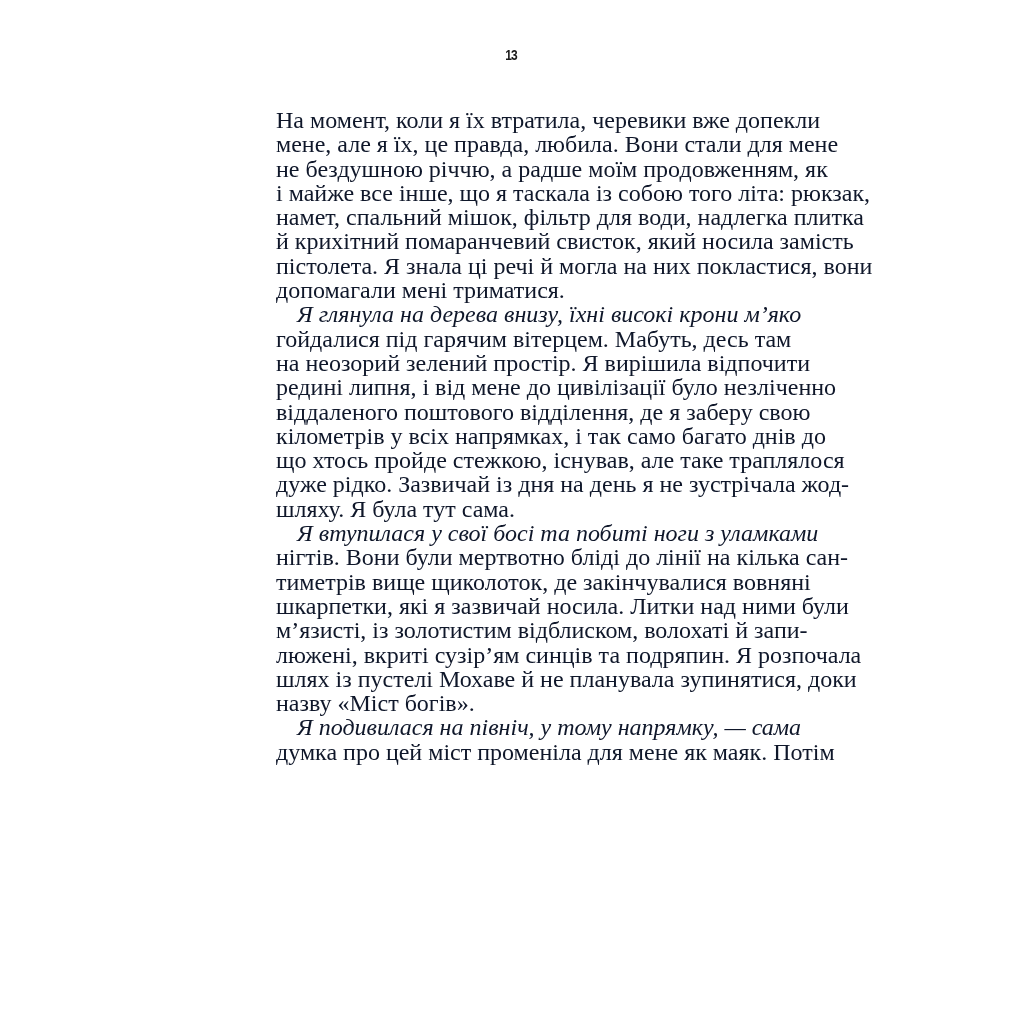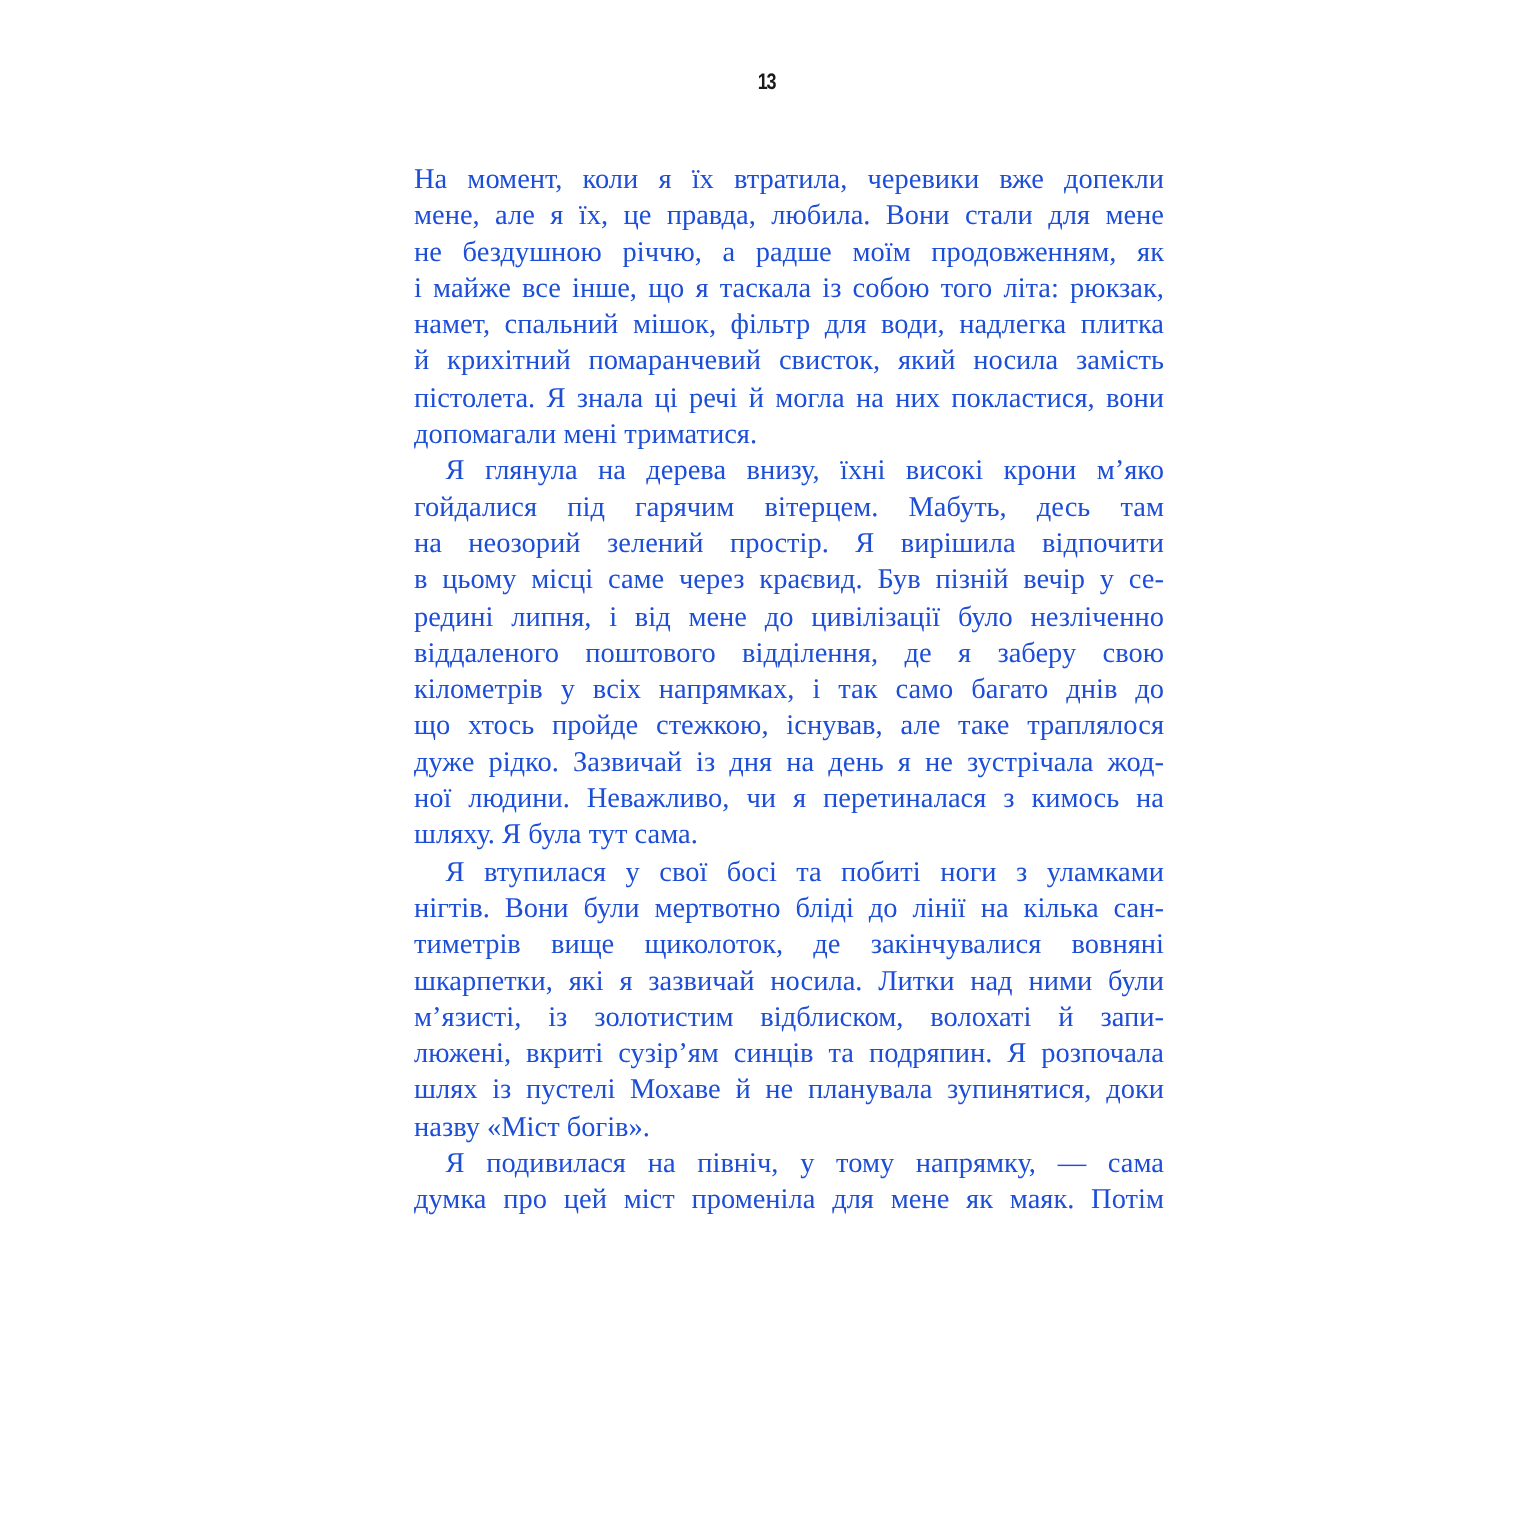--- a/index.html
+++ b/index.html
@@ -26,37 +26,38 @@
       color: #1a1a1a;
       transform: scaleX(0.8);
       transform-origin: 511px 0;
     }
     .text-block {
       position: absolute;
       top: 108px;
       left: 276px;
       width: 500px;
       font-family: "Liberation Serif", serif;
-      font-size: 19px;
+      font-size: 24px;
       line-height: 24.3px;
-      color: #1d4ed8;
+      color: #0f172a;
     }
     .line {
       display: block;
       text-align: justify;
       text-align-last: justify;
       white-space: nowrap;
       height: 24.3px;
       overflow: visible;
     }
     .line.last {
       text-align-last: left;
     }
     .line.indent {
       text-indent: 21px;
+      font-style: italic;
     }
   </style>
 </head>
 <body>
 
 <div class="page-number">13</div>
 
 <div class="text-block">
   <div>
     <span class="line">На момент, коли я їх втратила, черевики вже допекли</span>
@@ -65,27 +66,25 @@
     <span class="line">і майже все інше, що я таскала із собою того літа: рюкзак,</span>
     <span class="line">намет, спальний мішок, фільтр для води, надлегка плитка</span>
     <span class="line">й крихітний помаранчевий свисток, який носила замість</span>
     <span class="line">пістолета. Я знала ці речі й могла на них покластися, вони</span>
     <span class="line last">допомагали мені триматися.</span>
   </div>
   <div>
     <span class="line indent">Я глянула на дерева внизу, їхні високі крони м’яко</span>
     <span class="line">гойдалися під гарячим вітерцем. Мабуть, десь там</span>
     <span class="line">на неозорий зелений простір. Я вирішила відпочити</span>
-    <span class="line">в цьому місці саме через краєвид. Був пізній вечір у се-</span>
     <span class="line">редині липня, і від мене до цивілізації було незліченно</span>
     <span class="line">віддаленого поштового відділення, де я заберу свою</span>
     <span class="line">кілометрів у всіх напрямках, і так само багато днів до</span>
     <span class="line">що хтось пройде стежкою, існував, але таке траплялося</span>
     <span class="line">дуже рідко. Зазвичай із дня на день я не зустрічала жод-</span>
-    <span class="line">ної людини. Неважливо, чи я перетиналася з кимось на</span>
     <span class="line last">шляху. Я була тут сама.</span>
   </div>
   <div>
     <span class="line indent">Я втупилася у свої босі та побиті ноги з уламками</span>
     <span class="line">нігтів. Вони були мертвотно бліді до лінії на кілька сан-</span>
     <span class="line">тиметрів вище щиколоток, де закінчувалися вовняні</span>
     <span class="line">шкарпетки, які я зазвичай носила. Литки над ними були</span>
     <span class="line">м’язисті, із золотистим відблиском, волохаті й запи-</span>
     <span class="line">люжені, вкриті сузір’ям синців та подряпин. Я розпочала</span>
     <span class="line">шлях із пустелі Мохаве й не планувала зупинятися, доки</span>

